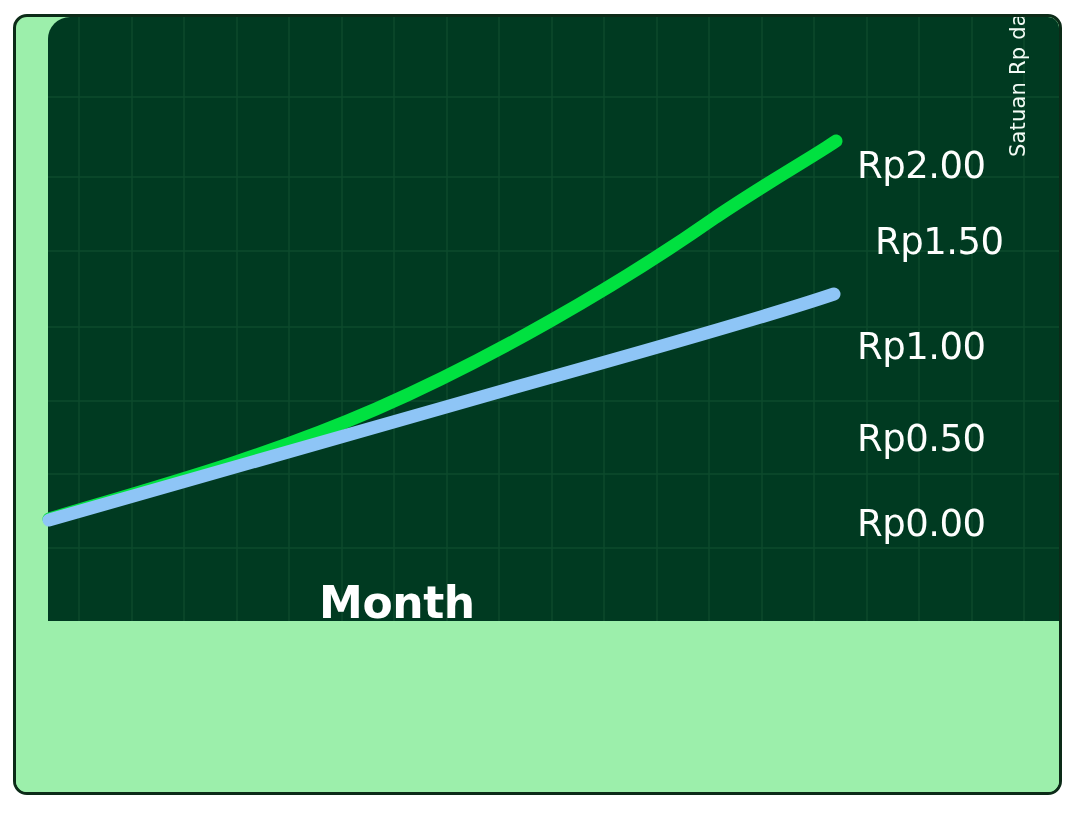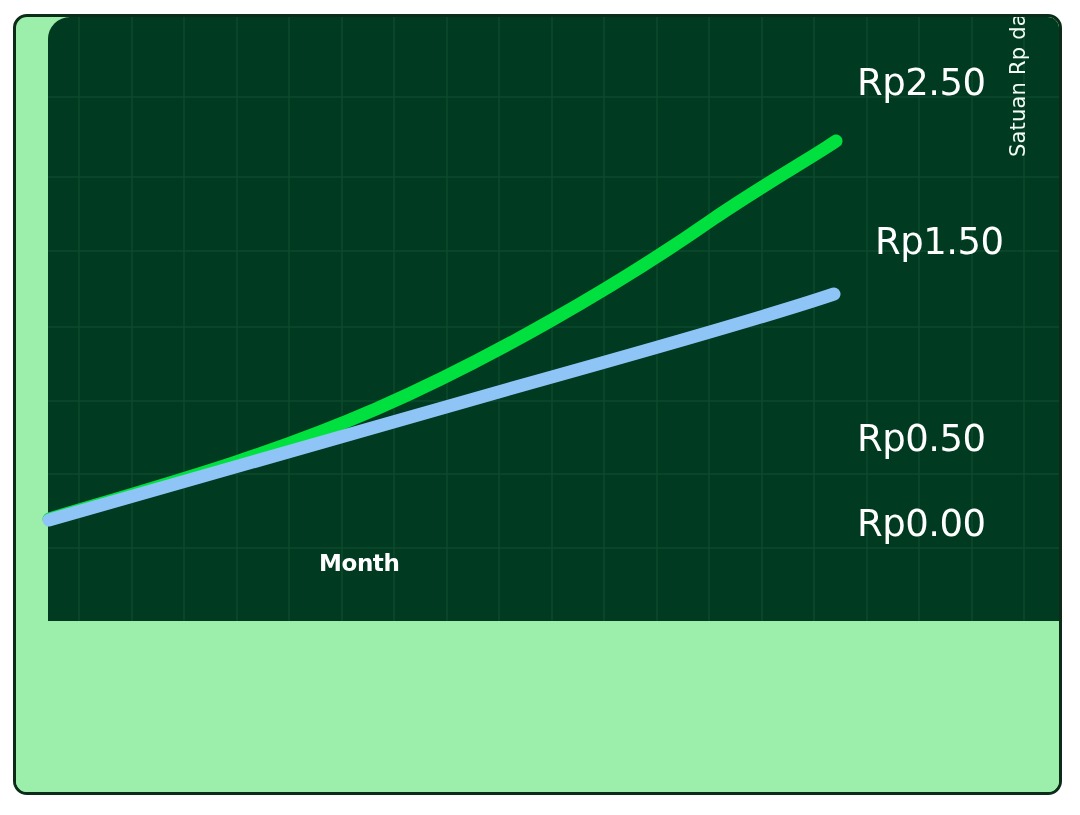--- a/index.html
+++ b/index.html
@@ -84,23 +84,23 @@
     white-space: nowrap;
     transform: rotate(-90deg);
     transform-origin: 0 0;
     letter-spacing: 0.2px;
   }
 
   
   .xaxis-title {
     position: absolute;
     left: 303px;
-    top: 533px;
+    top: 560px;
     color: #ffffff;
-    font-size: 23px;
+    font-size: 44px;
     font-weight: bold;
     letter-spacing: -0.4px;
   }
 
   
   .legend {
     position: absolute;
     left: 0;
     top: 604px;
     right: 0;
@@ -148,22 +148,23 @@
         <line x1="924" y1="0" x2="924" y2="604"></line>
         <line x1="976" y1="0" x2="976" y2="604"></line>
       </g>
     </svg>
 
     <svg class="series-svg" width="1049" height="604" viewBox="0 0 1049 604">
       <path d="M 33,502 C 140,470 250,440 360,392 C 470,344 600,270 700,200 C 760,160 800,138 820,124" fill="none" stroke="#00e140" stroke-width="13" stroke-linecap="round" stroke-linejoin="round"></path>
       <path d="M 33,503 C 160,466 330,418 500,370 C 640,331 750,300 818,277" fill="none" stroke="#8ec5f6" stroke-width="13" stroke-linecap="round" stroke-linejoin="round"></path>
     </svg>
 
-    <div class="ytick" style="left:841px; top:44px;">Rp2.50</div>
+    <div class="ytick" style="left:841px; top:127px;">Rp2.00</div>
     <div class="ytick" style="left:841px; top:203px;margin-left:18px;">Rp1.50</div>
+    <div class="ytick" style="left:841px; top:308px;">Rp1.00</div>
     <div class="ytick" style="left:841px; top:400px;">Rp0.50</div>
     <div class="ytick" style="left:841px; top:485px;">Rp0.00</div>
 
     <div class="yaxis-title">Satuan Rp dalam bentuk miliar</div>
 
     <div class="xaxis-title">Month</div>
 
   </div>
 
   <div class="legend">

